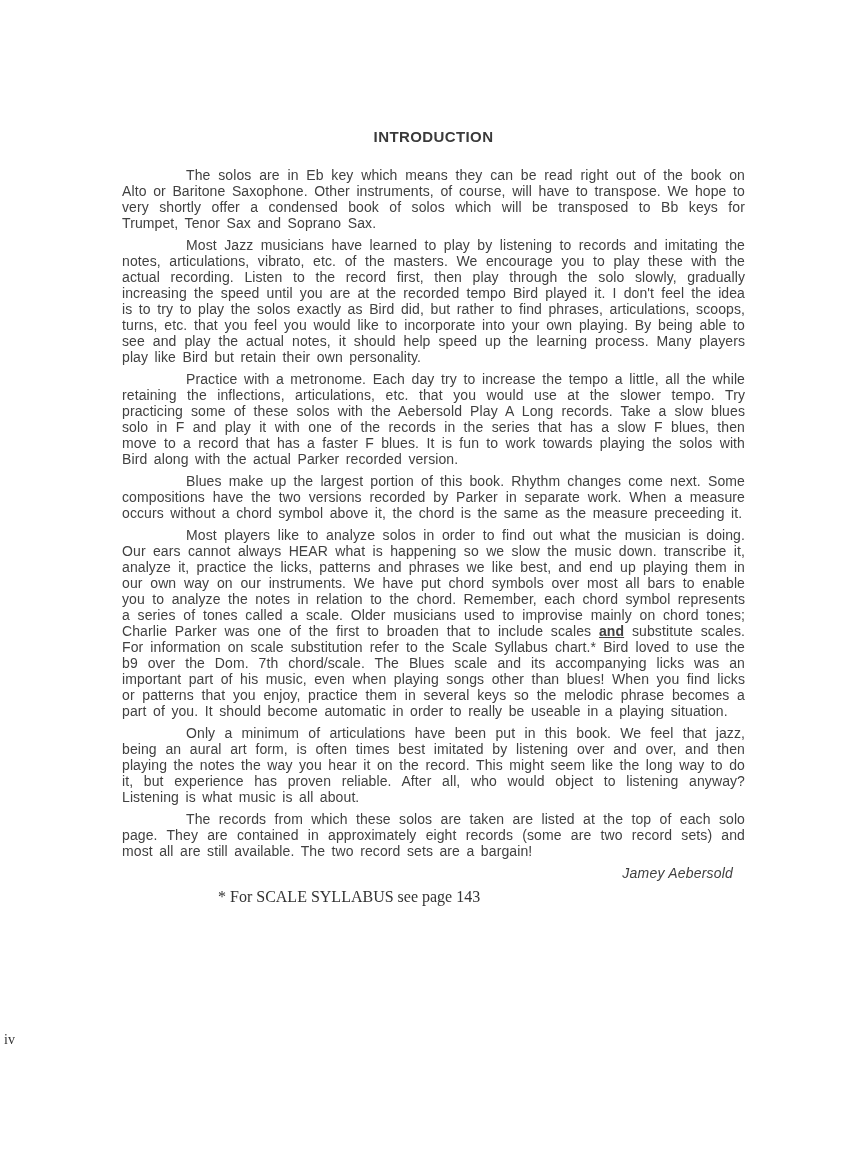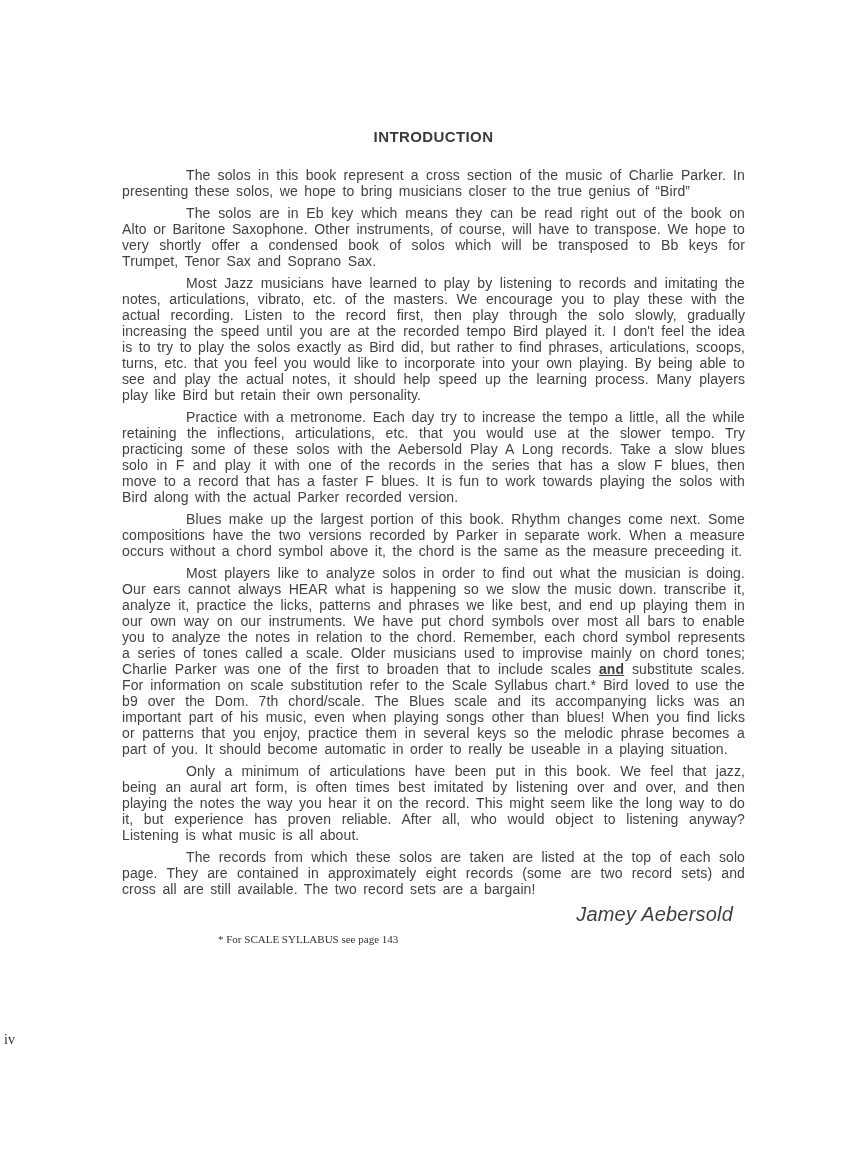--- a/index.html
+++ b/index.html
@@ -41,58 +41,57 @@
     color: #414141;
   }
   .bold-inline {
     font-weight: bold;
     text-decoration: underline;
   }
   .signature {
     margin: 2px 12px 0 0;
     text-align: right;
     font-style: italic;
-    font-size: 20px;
+    font-size: 14px;
     letter-spacing: 0.2px;
     color: #3f3f3f;
   }
   .footnote {
     margin: 7px 0 0 96px;
     font-family: "Liberation Serif", serif;
-    font-size: 11px;
+    font-size: 16px;
     color: #333333;
   }
   .page-number {
     position: absolute;
     top: 1032px;
     left: 4px;
     width: 100%;
     font-family: "Liberation Serif", serif;
     font-size: 14px;
     color: #333333;
   }
 </style>
 </head>
 <body>
 
 <div class="page">
   <div class="content">
 
     <h1 class="doc-title">INTRODUCTION</h1>
 
-    <p class="para">The solos in this book represent a cross section of the music of Charlie Parker. In presenting these solos, we hope to bring musicians closer to the true genius of “Bird”</p>
     <p class="para">The solos are in Eb key which means they can be read right out of the book on Alto or Baritone Saxophone. Other instruments, of course, will have to transpose. We hope to very shortly offer a condensed book of solos which will be transposed to Bb keys for Trumpet, Tenor Sax and Soprano Sax.</p>
     <p class="para">Most Jazz musicians have learned to play by listening to records and imitating the notes, articulations, vibrato, etc. of the masters. We encourage you to play these with the actual recording. Listen to the record first, then play through the solo slowly, gradually increasing the speed until you are at the recorded tempo Bird played it. I don't feel the idea is to try to play the solos exactly as Bird did, but rather to find phrases, articulations, scoops, turns, etc. that you feel you would like to incorporate into your own playing. By being able to see and play the actual notes, it should help speed up the learning process. Many players play like Bird but retain their own personality.</p>
     <p class="para">Practice with a metronome. Each day try to increase the tempo a little, all the while retaining the inflections, articulations, etc. that you would use at the slower tempo. Try practicing some of these solos with the Aebersold Play A Long records. Take a slow blues solo in F and play it with one of the records in the series that has a slow F blues, then move to a record that has a faster F blues. It is fun to work towards playing the solos with Bird along with the actual Parker recorded version.</p>
     <p class="para">Blues make up the largest portion of this book. Rhythm changes come next. Some compositions have the two versions recorded by Parker in separate work. When a measure occurs without a chord symbol above it, the chord is the same as the measure preceeding it.</p>
 
     <p class="para"><span>Most players like to analyze solos in order to find out what the musician is doing. Our ears cannot always HEAR what is happening so we slow the music down. transcribe it, analyze it, practice the licks, patterns and phrases we like best, and end up playing them in our own way on our instruments. We have put chord symbols over most all bars to enable you to analyze the notes in relation to the chord. Remember, each chord symbol represents a series of tones called a scale. Older musicians used to improvise mainly on chord tones; Charlie Parker was one of the first to broaden that to include scales </span><span class="bold-inline">and</span><span> substitute scales. For information on scale substitution refer to the Scale Syllabus chart.* Bird loved to use the b9 over the Dom. 7th chord/scale. The Blues scale and its accompanying licks was an important part of his music, even when playing songs other than blues! When you find licks or patterns that you enjoy, practice them in several keys so the melodic phrase becomes a part of you. It should become automatic in order to really be useable in a playing situation.</span></p>
 
     <p class="para">Only a minimum of articulations have been put in this book. We feel that jazz, being an aural art form, is often times best imitated by listening over and over, and then playing the notes the way you hear it on the record. This might seem like the long way to do it, but experience has proven reliable. After all, who would object to listening anyway? Listening is what music is all about.</p>
-    <p class="para">The records from which these solos are taken are listed at the top of each solo page. They are contained in approximately eight records (some are two record sets) and cross all are still available. The two record sets are a bargain!</p>
+    <p class="para">The records from which these solos are taken are listed at the top of each solo page. They are contained in approximately eight records (some are two record sets) and most all are still available. The two record sets are a bargain!</p>
 
     <div class="signature">Jamey Aebersold</div>
 
     <div class="footnote">* For SCALE SYLLABUS see page 143</div>
 
   </div>
 
   <div class="page-number">iv</div>
 </div>
 

